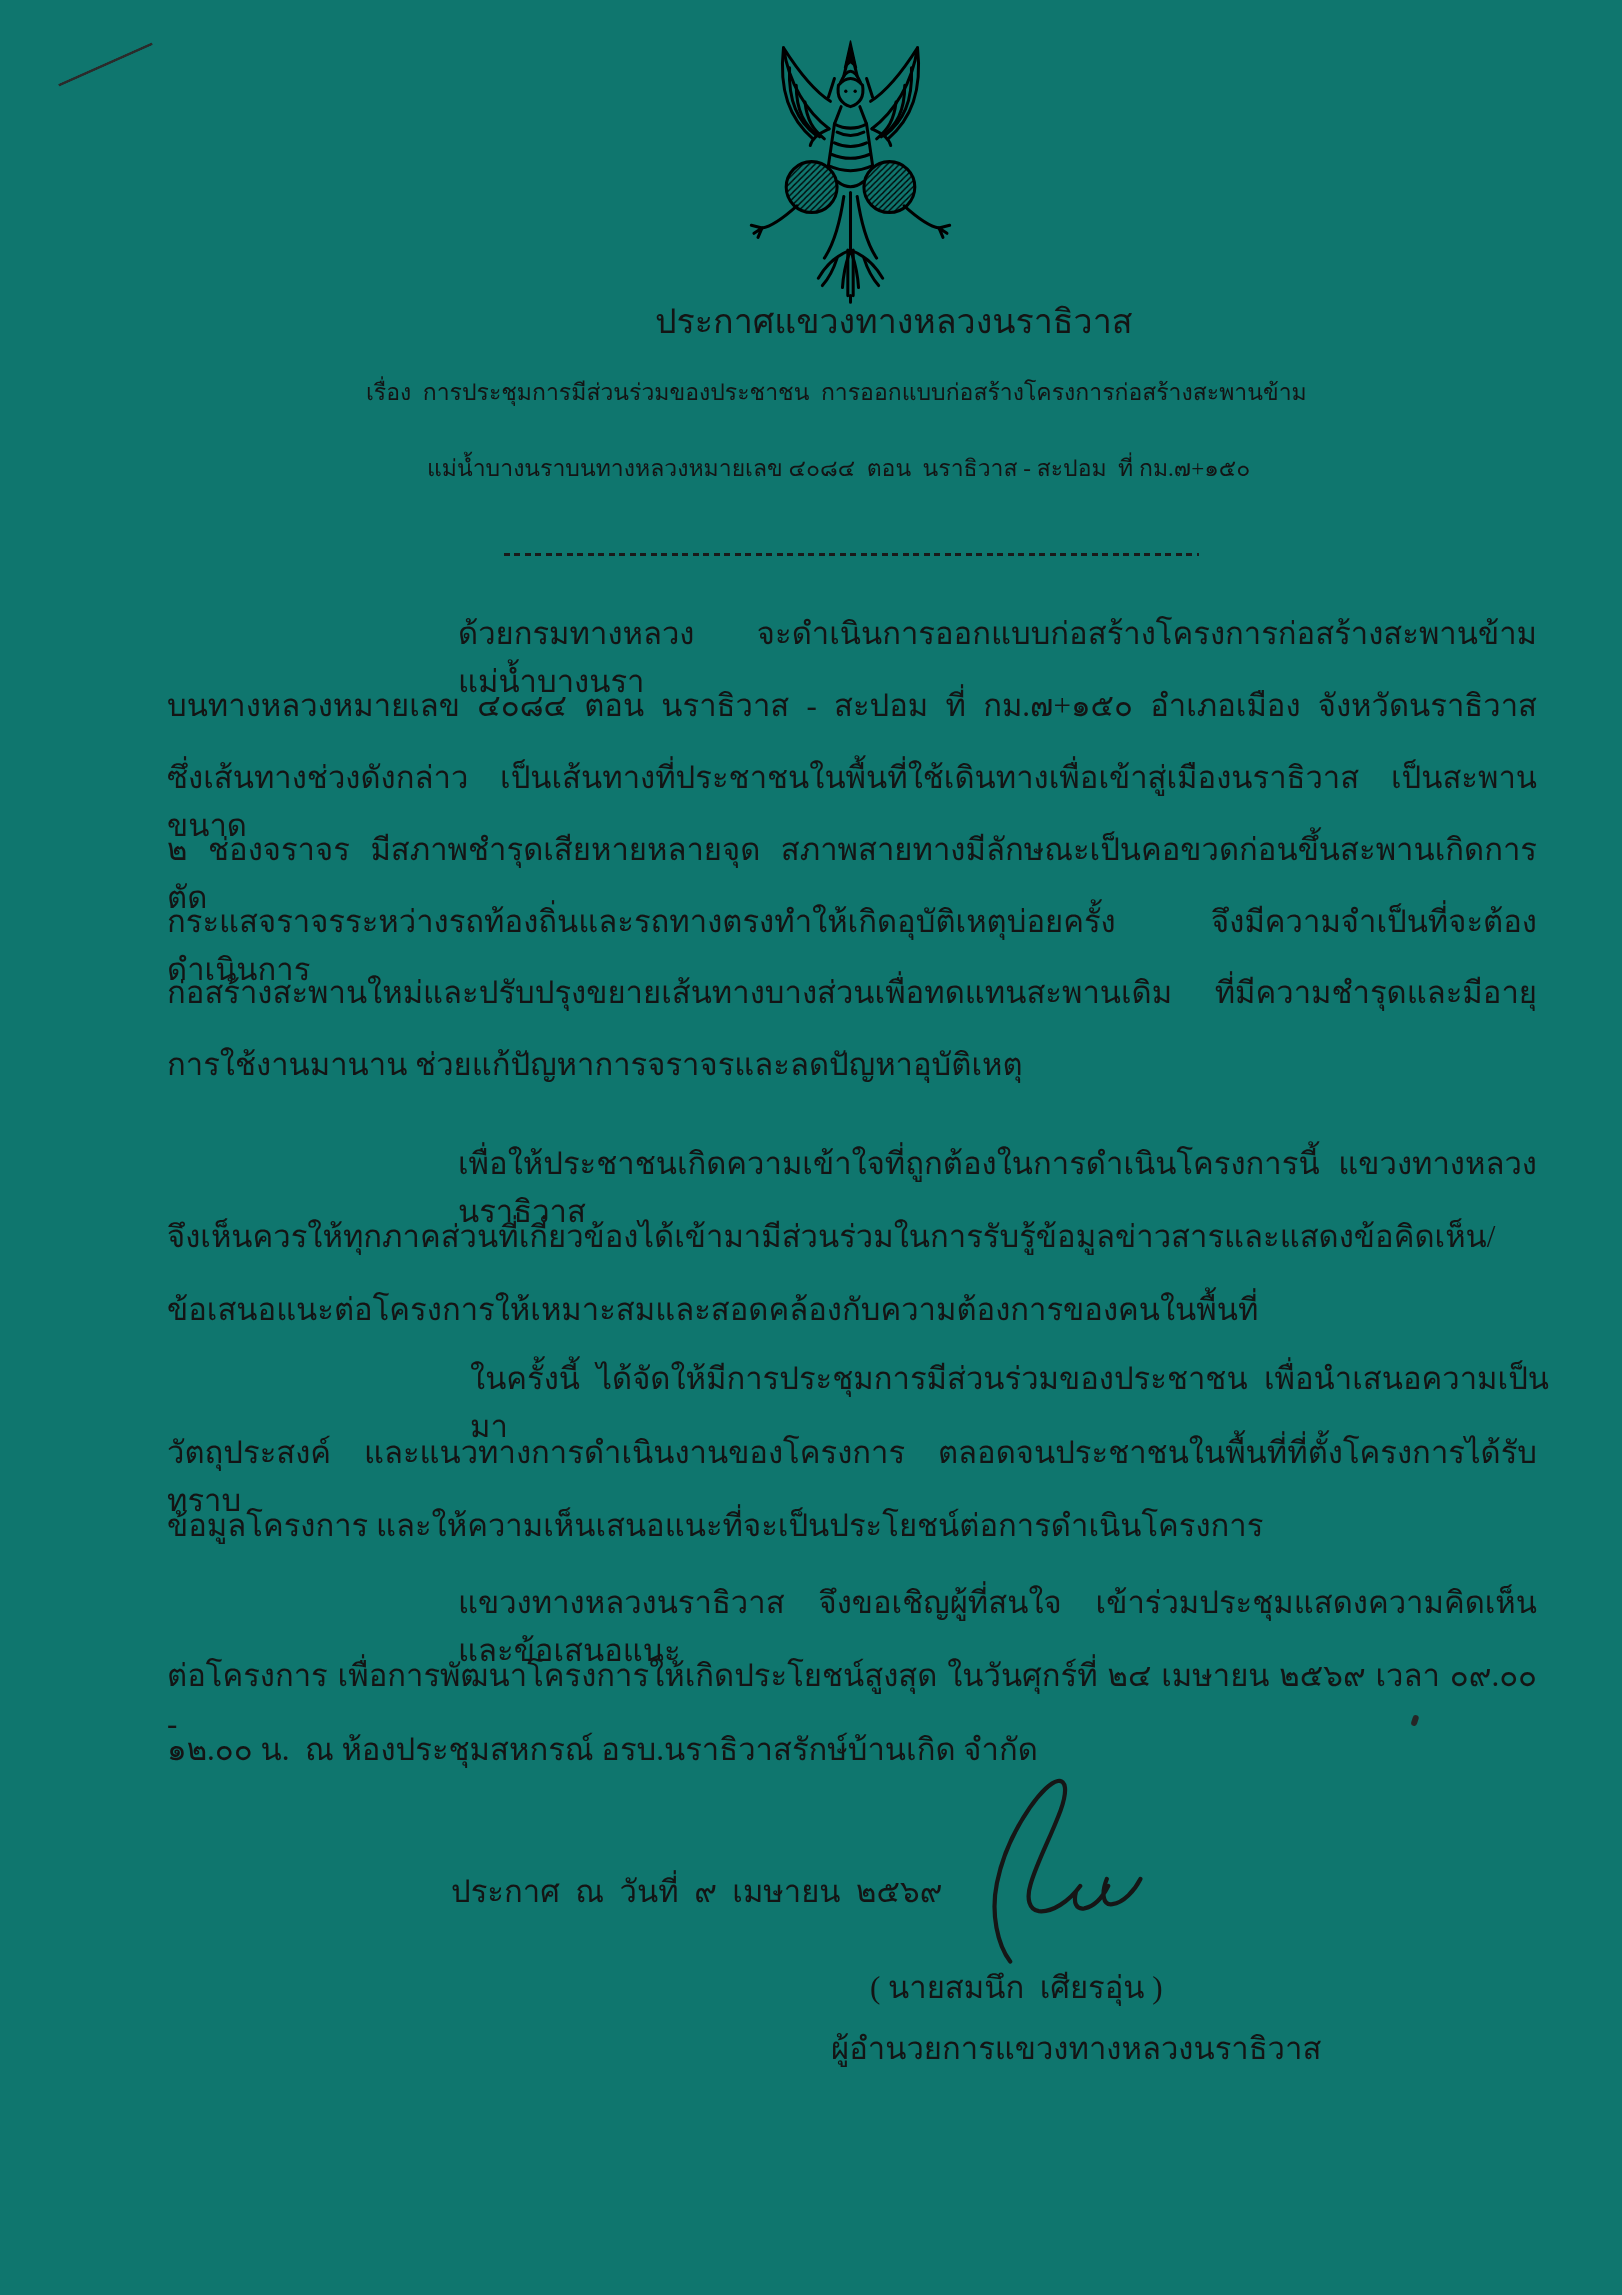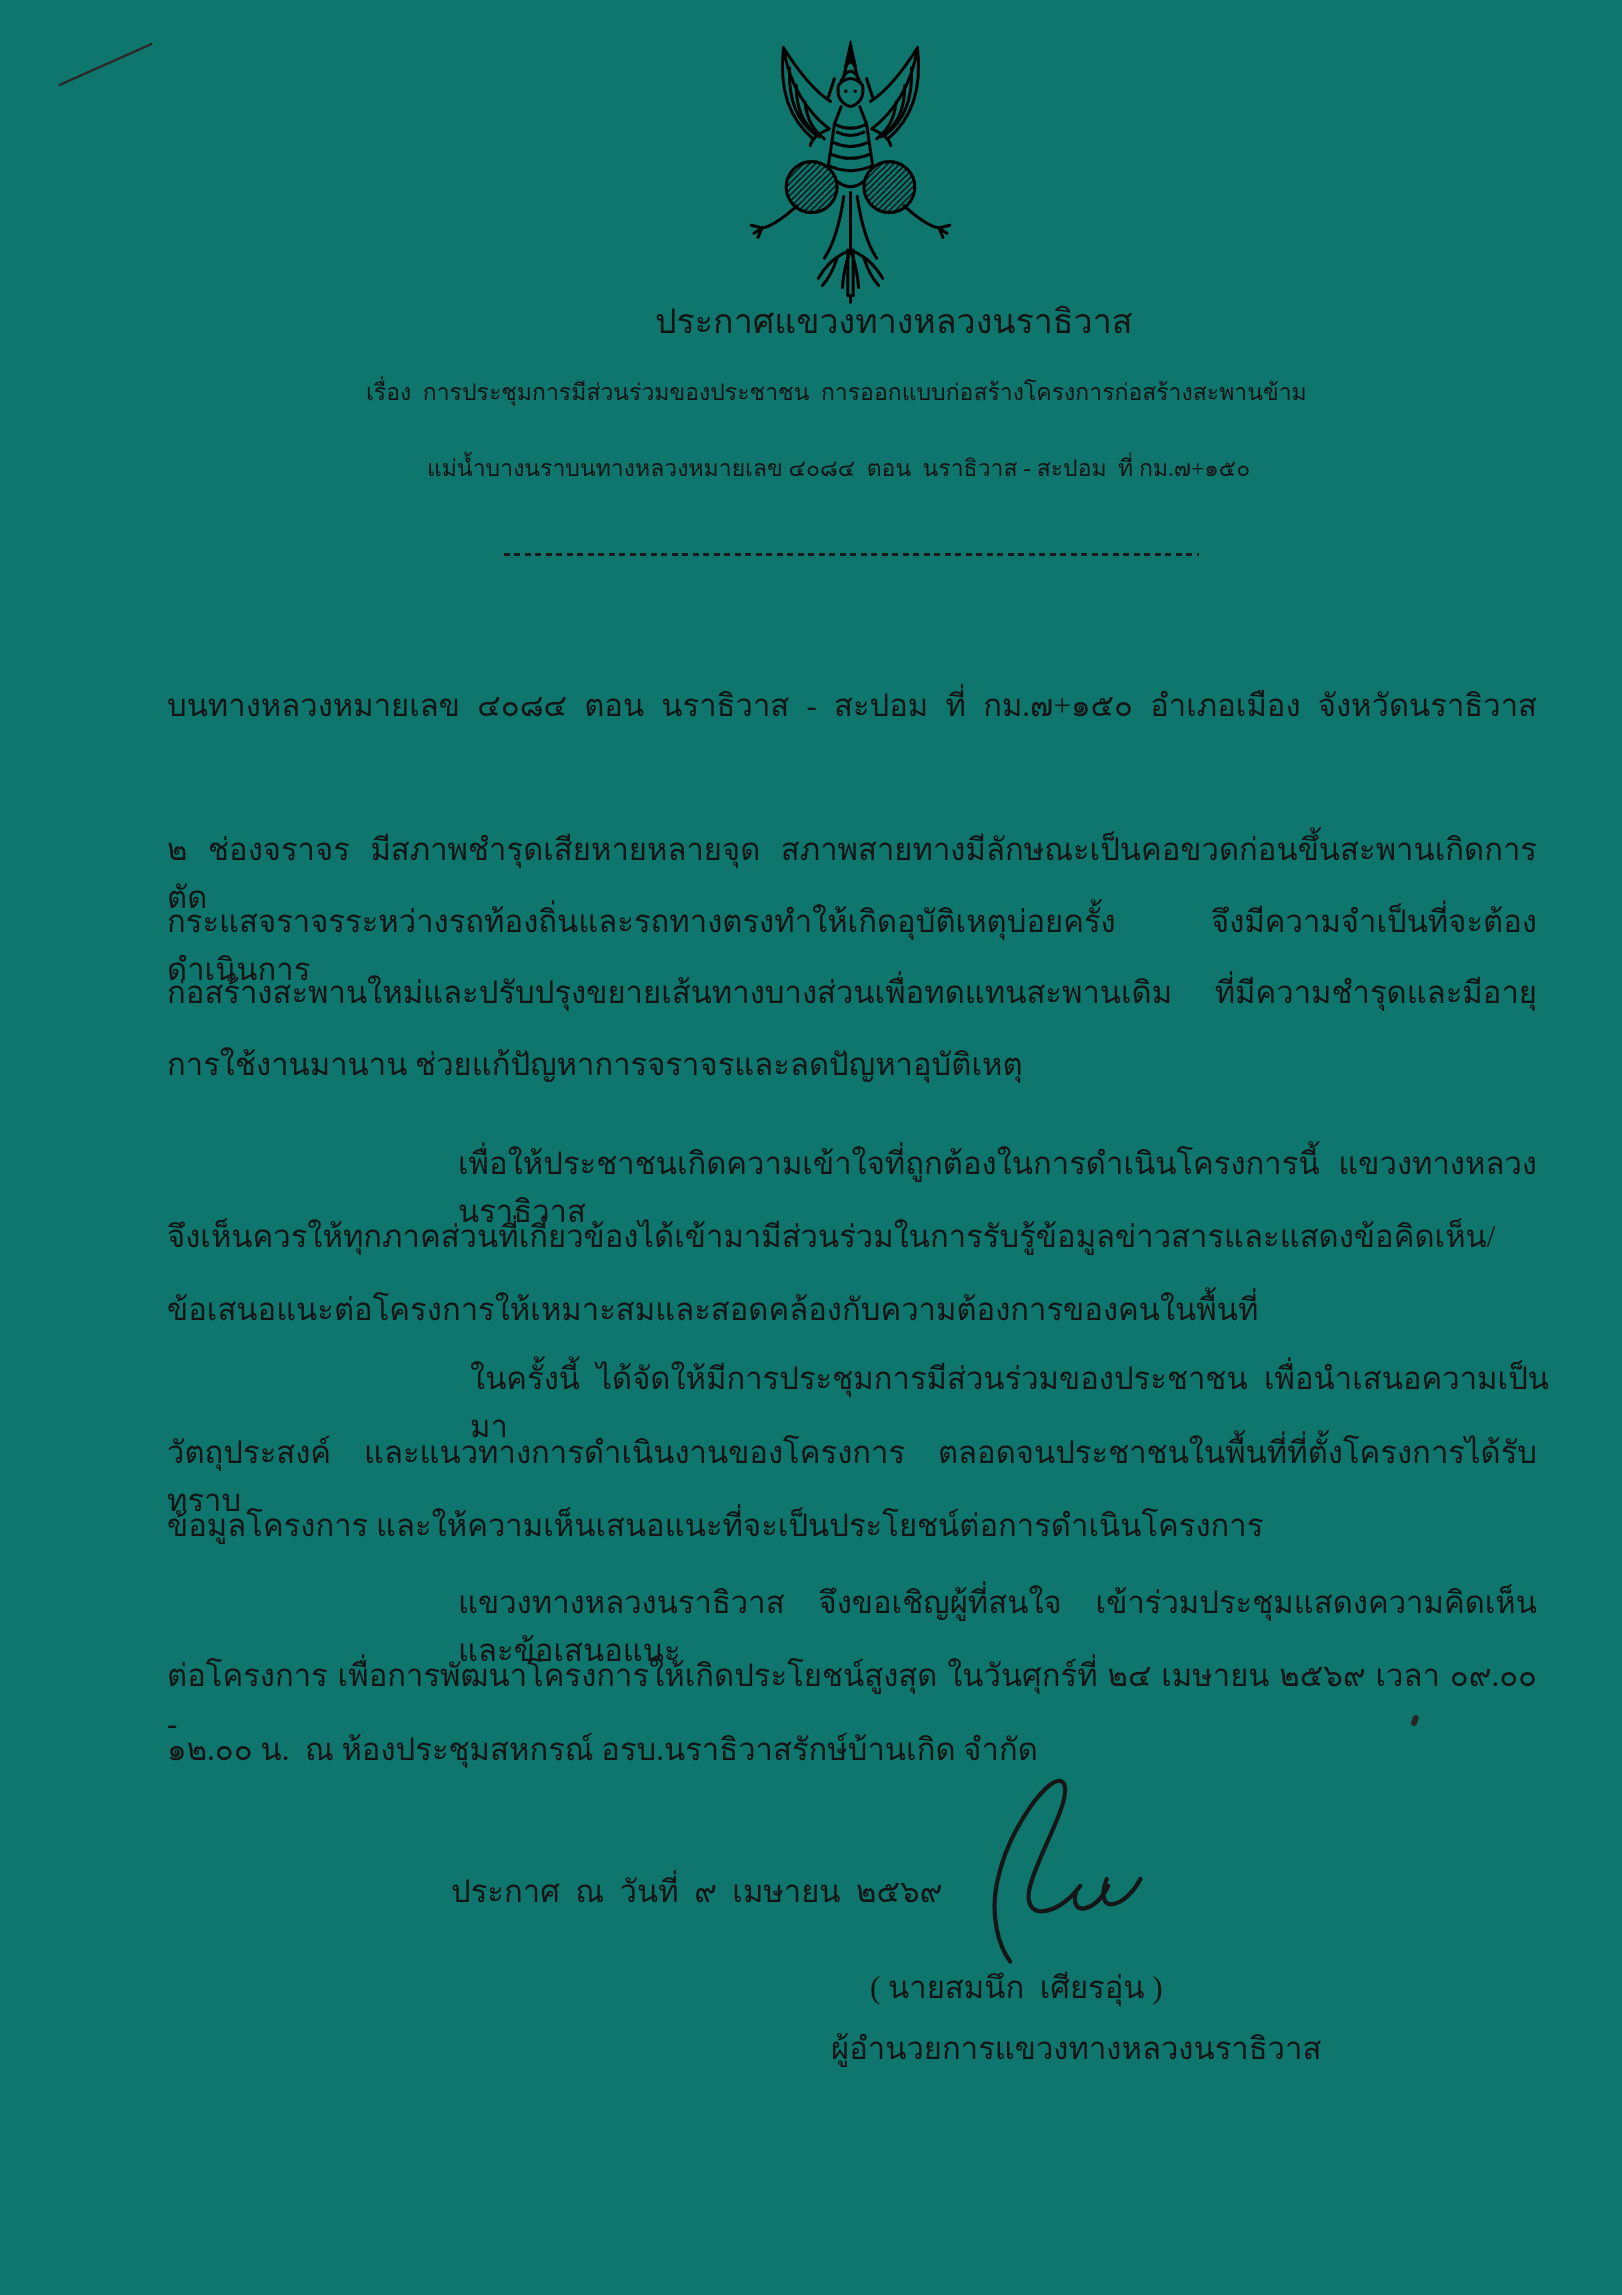--- a/index.html
+++ b/index.html
@@ -113,21 +113,23 @@
     </svg>
   </div>
 
   <div class="abs txt doc-title" style="left:655px;top:296px;">ประกาศแขวงทางหลวงนราธิวาส</div>
 
   <div class="abs txt subject" style="left:366px;top:375px;">เรื่อง  การประชุมการมีส่วนร่วมของประชาชน  การออกแบบก่อสร้างโครงการก่อสร้างสะพานข้าม</div>
   <div class="abs txt subject" style="left:427px;top:451px;">แม่น้ำบางนราบนทางหลวงหมายเลข ๔๐๘๔  ตอน  นราธิวาส - สะปอม  ที่ กม.๗+๑๕๐</div>
 
   <div class="abs dash-rule"></div>
 
+  <div class="abs txt body-line ind fill" style="top:610px;">ด้วยกรมทางหลวง จะดำเนินการออกแบบก่อสร้างโครงการก่อสร้างสะพานข้ามแม่น้ำบางนรา</div>
   <div class="abs txt body-line fill" style="top:682px;">บนทางหลวงหมายเลข ๔๐๘๔ ตอน นราธิวาส - สะปอม ที่ กม.๗+๑๕๐ อำเภอเมือง จังหวัดนราธิวาส</div>
+  <div class="abs txt body-line fill" style="top:754px;">ซึ่งเส้นทางช่วงดังกล่าว เป็นเส้นทางที่ประชาชนในพื้นที่ใช้เดินทางเพื่อเข้าสู่เมืองนราธิวาส เป็นสะพานขนาด</div>
   <div class="abs txt body-line fill" style="top:826px;">๒ ช่องจราจร มีสภาพชำรุดเสียหายหลายจุด สภาพสายทางมีลักษณะเป็นคอขวดก่อนขึ้นสะพานเกิดการตัด</div>
   <div class="abs txt body-line fill" style="top:898px;">กระแสจราจรระหว่างรถท้องถิ่นและรถทางตรงทำให้เกิดอุบัติเหตุบ่อยครั้ง จึงมีความจำเป็นที่จะต้องดำเนินการ</div>
   <div class="abs txt body-line fill" style="top:969px;">ก่อสร้างสะพานใหม่และปรับปรุงขยายเส้นทางบางส่วนเพื่อทดแทนสะพานเดิม ที่มีความชำรุดและมีอายุ</div>
   <div class="abs txt body-line" style="top:1041px;">การใช้งานมานาน ช่วยแก้ปัญหาการจราจรและลดปัญหาอุบัติเหตุ</div>
 
   <div class="abs txt body-line ind fill" style="top:1140px;">เพื่อให้ประชาชนเกิดความเข้าใจที่ถูกต้องในการดำเนินโครงการนี้ แขวงทางหลวงนราธิวาส</div>
   <div class="abs txt body-line fill" style="top:1213px;">จึงเห็นควรให้ทุกภาคส่วนที่เกี่ยวข้องได้เข้ามามีส่วนร่วมในการรับรู้ข้อมูลข่าวสารและแสดงข้อคิดเห็น/</div>
   <div class="abs txt body-line" style="top:1286px;">ข้อเสนอแนะต่อโครงการให้เหมาะสมและสอดคล้องกับความต้องการของคนในพื้นที่</div>
 
   <div class="abs txt body-line ind fill" style="top:1355px;margin-left:12px;">ในครั้งนี้ ได้จัดให้มีการประชุมการมีส่วนร่วมของประชาชน เพื่อนำเสนอความเป็นมา</div>

